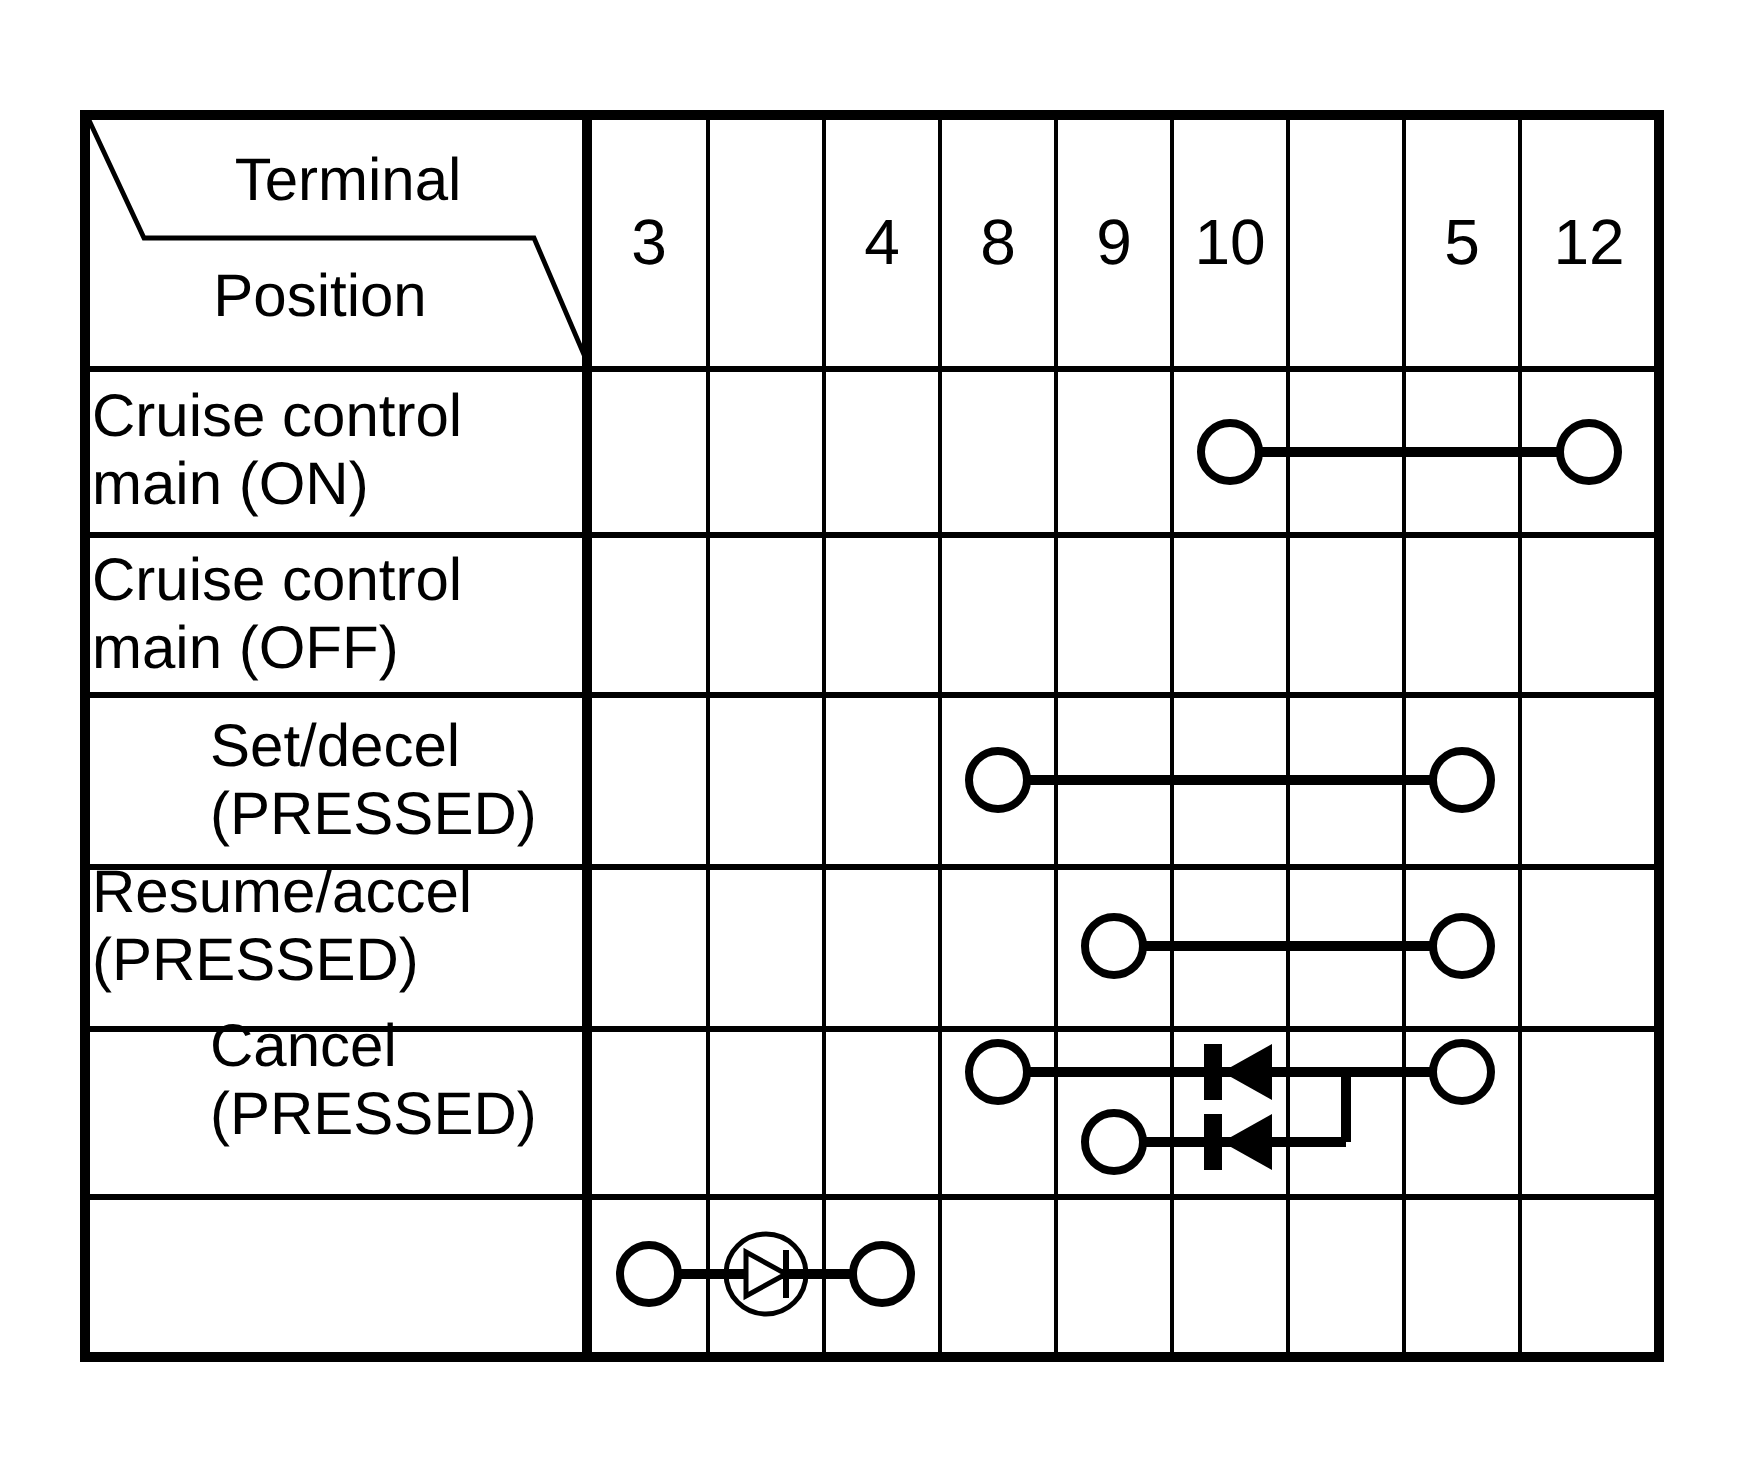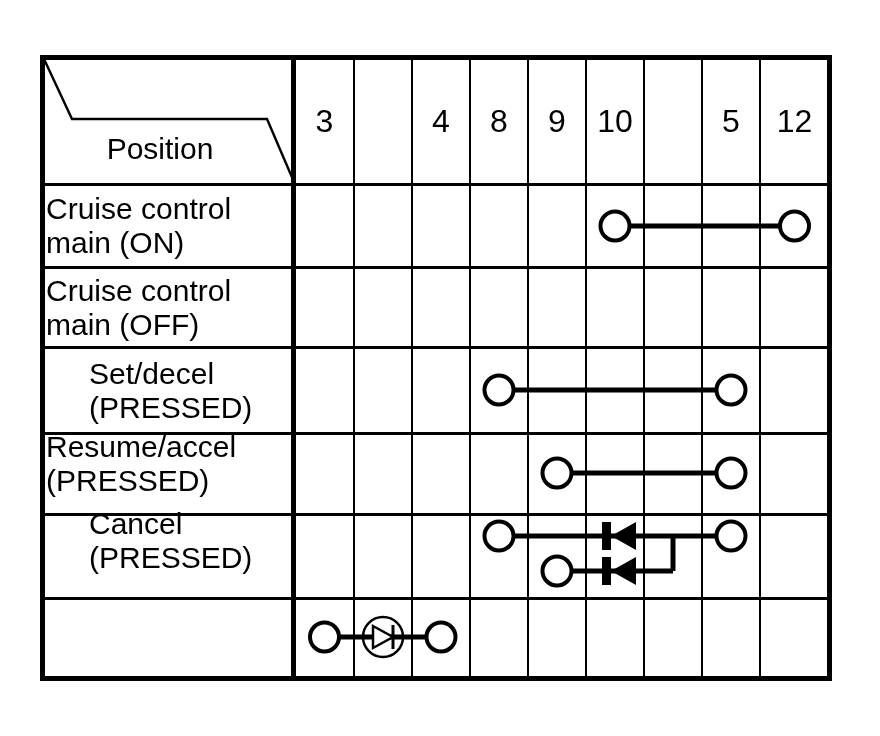--- a/index.html
+++ b/index.html
@@ -26,21 +26,21 @@
     position: absolute; top: 103px; height: 36px;
     font-size: 32px; line-height: 36px; text-align: center;
   }
   .row-label {
     position: absolute; left: 45px; width: 246px;
     display: flex; align-items: center;
     font-size: 30px; line-height: 34px;
     white-space: pre-line;
     box-sizing: border-box;
   }
-  .row-label.indent { padding-left: 44px; }
+  .row-label.indent { padding-left: 60px; }
   .row-label.pad { padding-left: 1px; }
   .row-label.centered { justify-content: center; text-align: center; }
   #symbols { position: absolute; left: 0; top: 0; pointer-events: none; }
 </style>
 </head>
 <body>
 
 <div class="canvas">
 
   <div class="frame"></div>
@@ -59,20 +59,21 @@
   <div class="hline" style="top:266px"></div>
   <div class="hline" style="top:346px"></div>
   <div class="hline" style="top:432px"></div>
   <div class="hline" style="top:513px"></div>
   <div class="hline" style="top:597px"></div>
 
   <svg class="diag-svg" width="255" height="131" viewBox="0 0 255 131">
     <polyline points="4,4 32,64 227,64 254,127" fill="none" stroke="#000" stroke-width="2.4"></polyline>
   </svg>
 
+  <div class="hdr-text" style="left:94px; top:75px; width:160px">Terminal</div>
   <div class="hdr-text" style="left:80px; top:133px; width:160px">Position</div>
 
   <div class="col-num" style="left:295px; width:59px">3</div>
   <div class="col-num" style="left:354px; width:58px"></div>
   <div class="col-num" style="left:412px; width:58px">4</div>
   <div class="col-num" style="left:470px; width:58px">8</div>
   <div class="col-num" style="left:528px; width:58px">9</div>
   <div class="col-num" style="left:586px; width:58px">10</div>
   <div class="col-num" style="left:644px; width:58px"></div>
   <div class="col-num" style="left:702px; width:58px">5</div>

